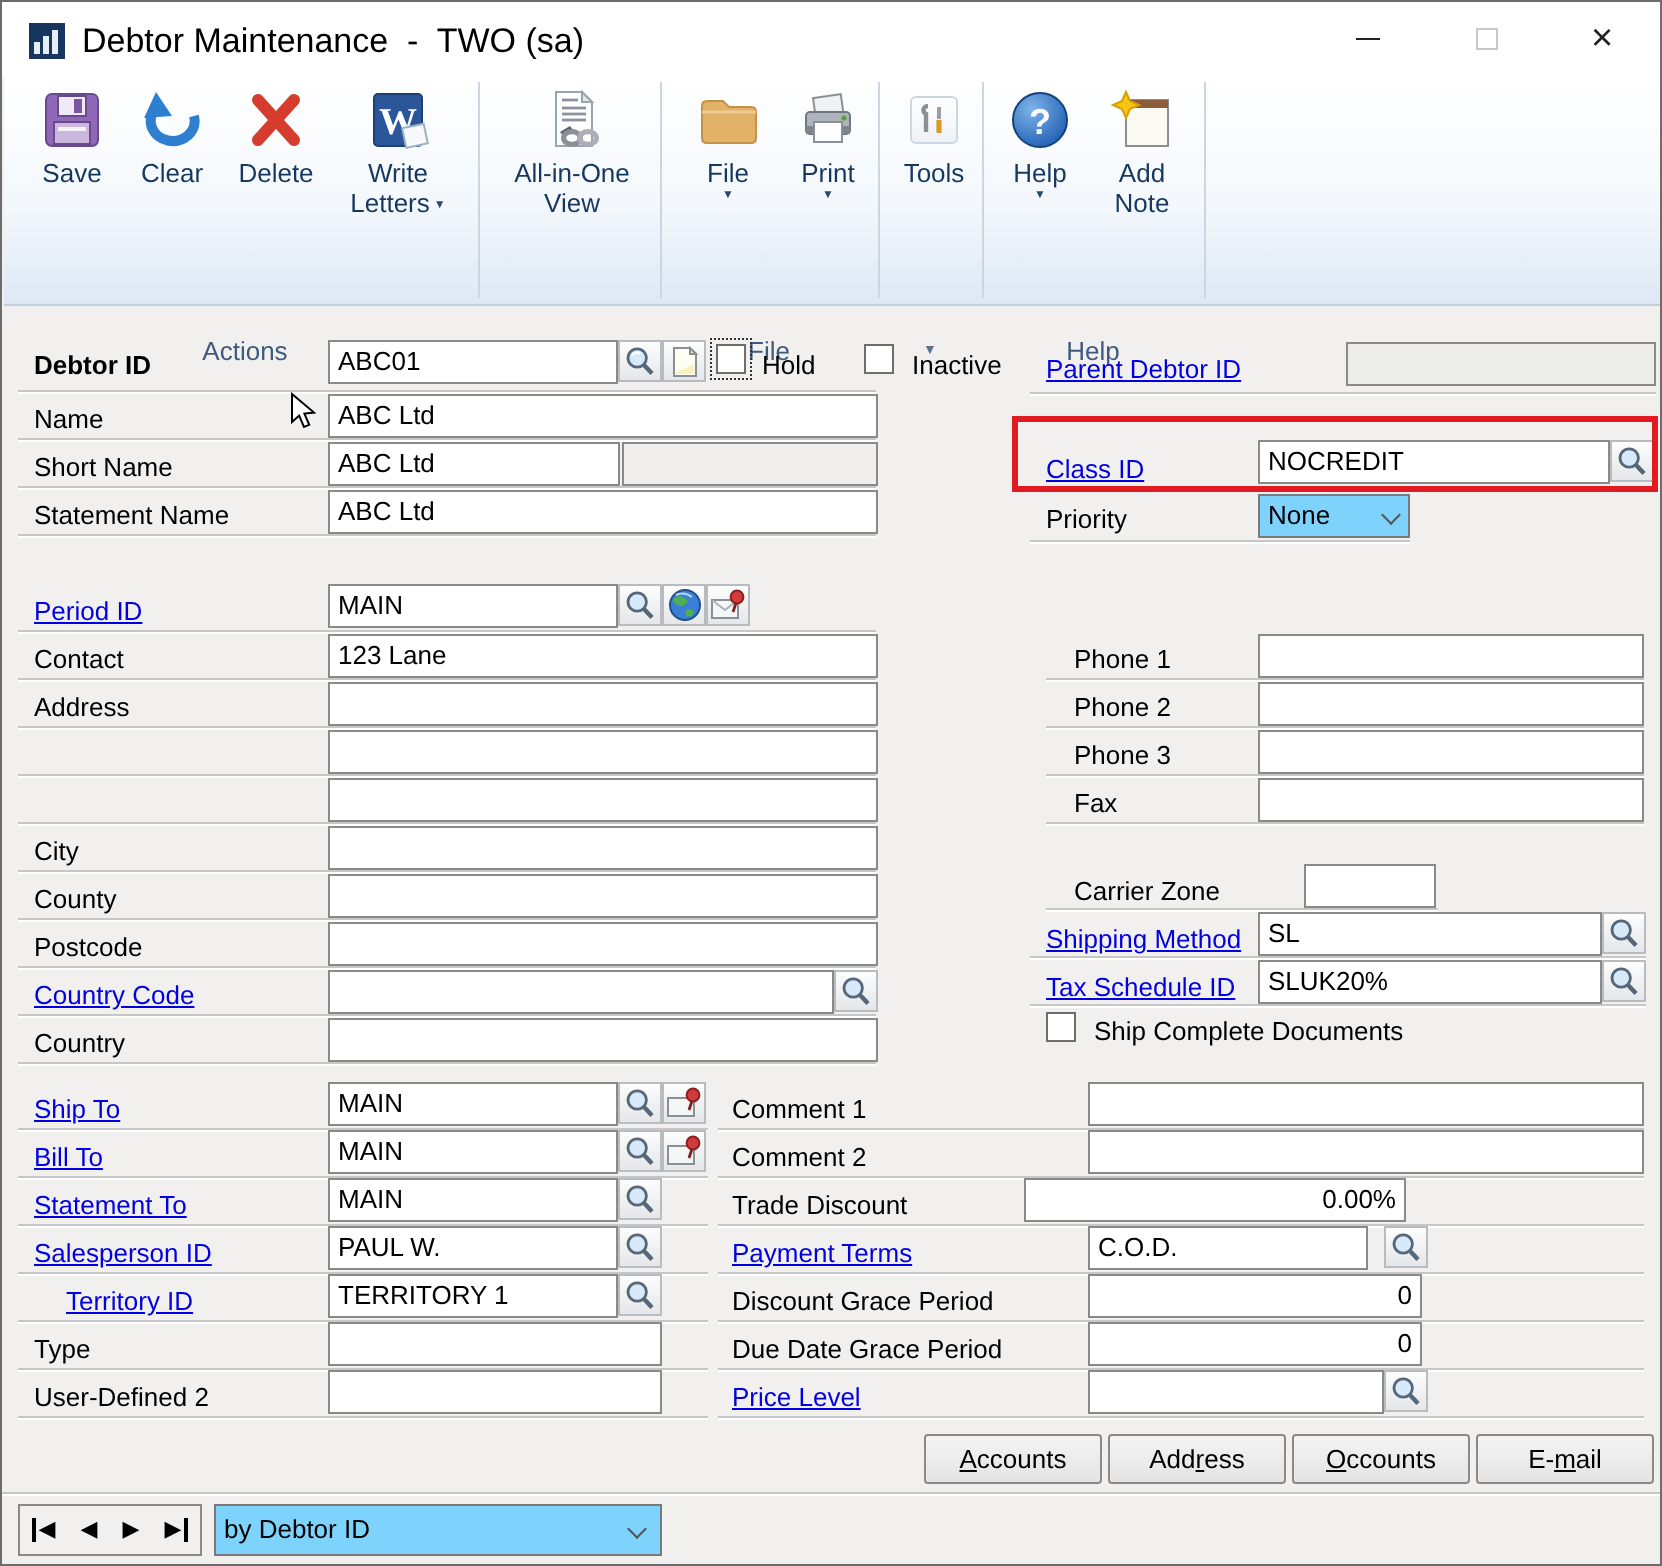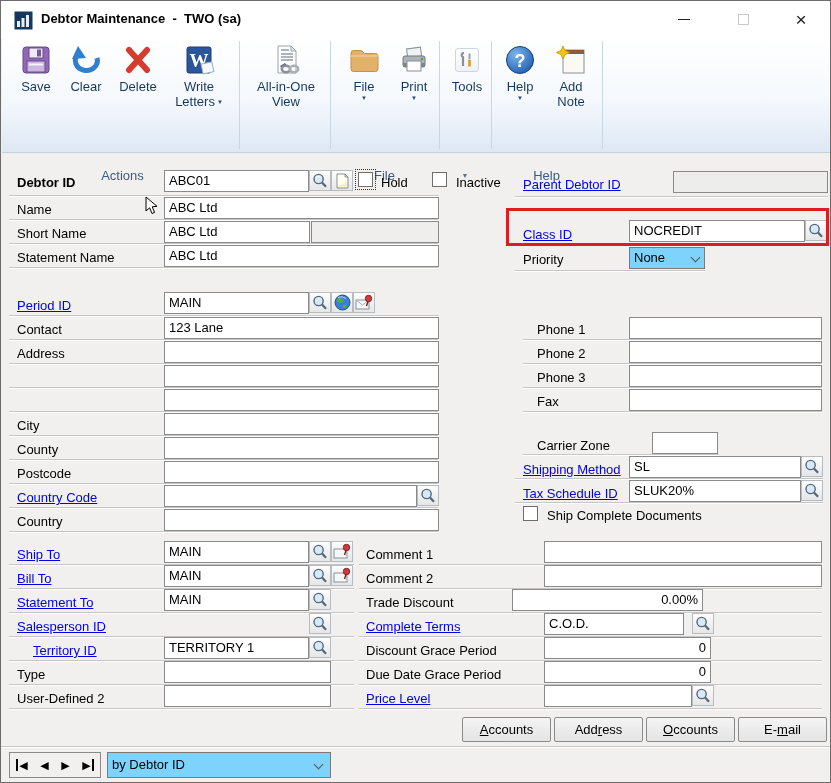--- a/index.html
+++ b/index.html
@@ -2,21 +2,21 @@
 <html><head>
 <meta charset="utf-8">
 <style>
   * { margin:0; padding:0; box-sizing:border-box; }
   html,body { width:831px; height:783px; }
   body { font-family:"Liberation Sans","DejaVu Sans",sans-serif; font-size:13px; color:#000; }
   #win { position:relative; width:831px; height:783px; background:#f1f0ef; border:1px solid #6c6c6c; overflow:hidden; }
 
   
   #titlebar { position:absolute; left:0; top:0; width:100%; height:38px; background:#fff; }
-  #titlebar .title { position:absolute; left:40px; top:10px; font-size:13px; white-space:pre;font-weight:bold; }
+  #titlebar .title { position:absolute; left:40px; top:10px; font-size:17px; white-space:pre; }
   .winctl { position:absolute; top:0; width:46px; height:37px; display:flex; align-items:center; justify-content:center; cursor:default; }
   .minglyph { width:12px; height:0; border-top:1.6px solid #222; }
   .maxglyph { width:11px; height:11px; border:1.3px solid #c9c9c9; }
   .closeglyph { font-size:19px; color:#222; line-height:19px; }
 
   
   #ribbon { position:absolute; left:1px; top:38px; width:829px; height:114px;
             background:linear-gradient(#ffffff 0%, #f4f8fc 55%, #dde8f4 100%);
             border-bottom:1px solid #c2cedb; }
   .rsep { position:absolute; top:2px; height:108px; width:1px; background:#c9d6e4; }
@@ -399,20 +399,21 @@
   <div class="fld" style="left:163px;top:588px;width:145px">MAIN</div>
   <div class="sqbtn" style="left:308px;top:588px">
     <svg width="16" height="16" viewBox="0 0 16 16">
       <circle cx="6.6" cy="6" r="4.6" fill="#d8eafa" stroke="#56677a" stroke-width="1.4"></circle>
       <line x1="10" y1="9.5" x2="14" y2="13.8" stroke="#56677a" stroke-width="2.2"></line>
     </svg>
   </div>
   <div class="sep" style="left:8px;top:611px;width:345px"></div>
 
   <span class="lnk" style="left:16px;top:618px">Salesperson ID</span>
+  <div class="fld" style="left:163px;top:612px;width:145px">PAUL W.</div>
   <div class="sqbtn" style="left:308px;top:612px">
     <svg width="16" height="16" viewBox="0 0 16 16">
       <circle cx="6.6" cy="6" r="4.6" fill="#d8eafa" stroke="#56677a" stroke-width="1.4"></circle>
       <line x1="10" y1="9.5" x2="14" y2="13.8" stroke="#56677a" stroke-width="2.2"></line>
     </svg>
   </div>
   <div class="sep" style="left:8px;top:635px;width:345px"></div>
 
   <span class="lnk" style="left:32px;top:642px">Territory ID</span>
   <div class="fld" style="left:163px;top:636px;width:145px">TERRITORY 1</div>
@@ -437,21 +438,21 @@
   <div class="sep" style="left:358px;top:563px;width:463px"></div>
 
   <span class="lbl" style="left:365px;top:570px">Comment 2</span>
   <div class="fld" style="left:543px;top:564px;width:278px"></div>
   <div class="sep" style="left:358px;top:587px;width:463px"></div>
 
   <span class="lbl" style="left:365px;top:594px">Trade Discount</span>
   <div class="fld num" style="left:511px;top:588px;width:191px">0.00%</div>
   <div class="sep" style="left:358px;top:611px;width:463px"></div>
 
-  <span class="lnk" style="left:365px;top:618px">Complete Terms</span>
+  <span class="lnk" style="left:365px;top:618px">Payment Terms</span>
   <div class="fld" style="left:543px;top:612px;width:140px">C.O.D.</div>
   <div class="sqbtn" style="left:691px;top:612px">
     <svg width="16" height="16" viewBox="0 0 16 16">
       <circle cx="6.6" cy="6" r="4.6" fill="#d8eafa" stroke="#56677a" stroke-width="1.4"></circle>
       <line x1="10" y1="9.5" x2="14" y2="13.8" stroke="#56677a" stroke-width="2.2"></line>
     </svg>
   </div>
   <div class="sep" style="left:358px;top:635px;width:463px"></div>
 
   <span class="lbl" style="left:365px;top:642px">Discount Grace Period</span>

